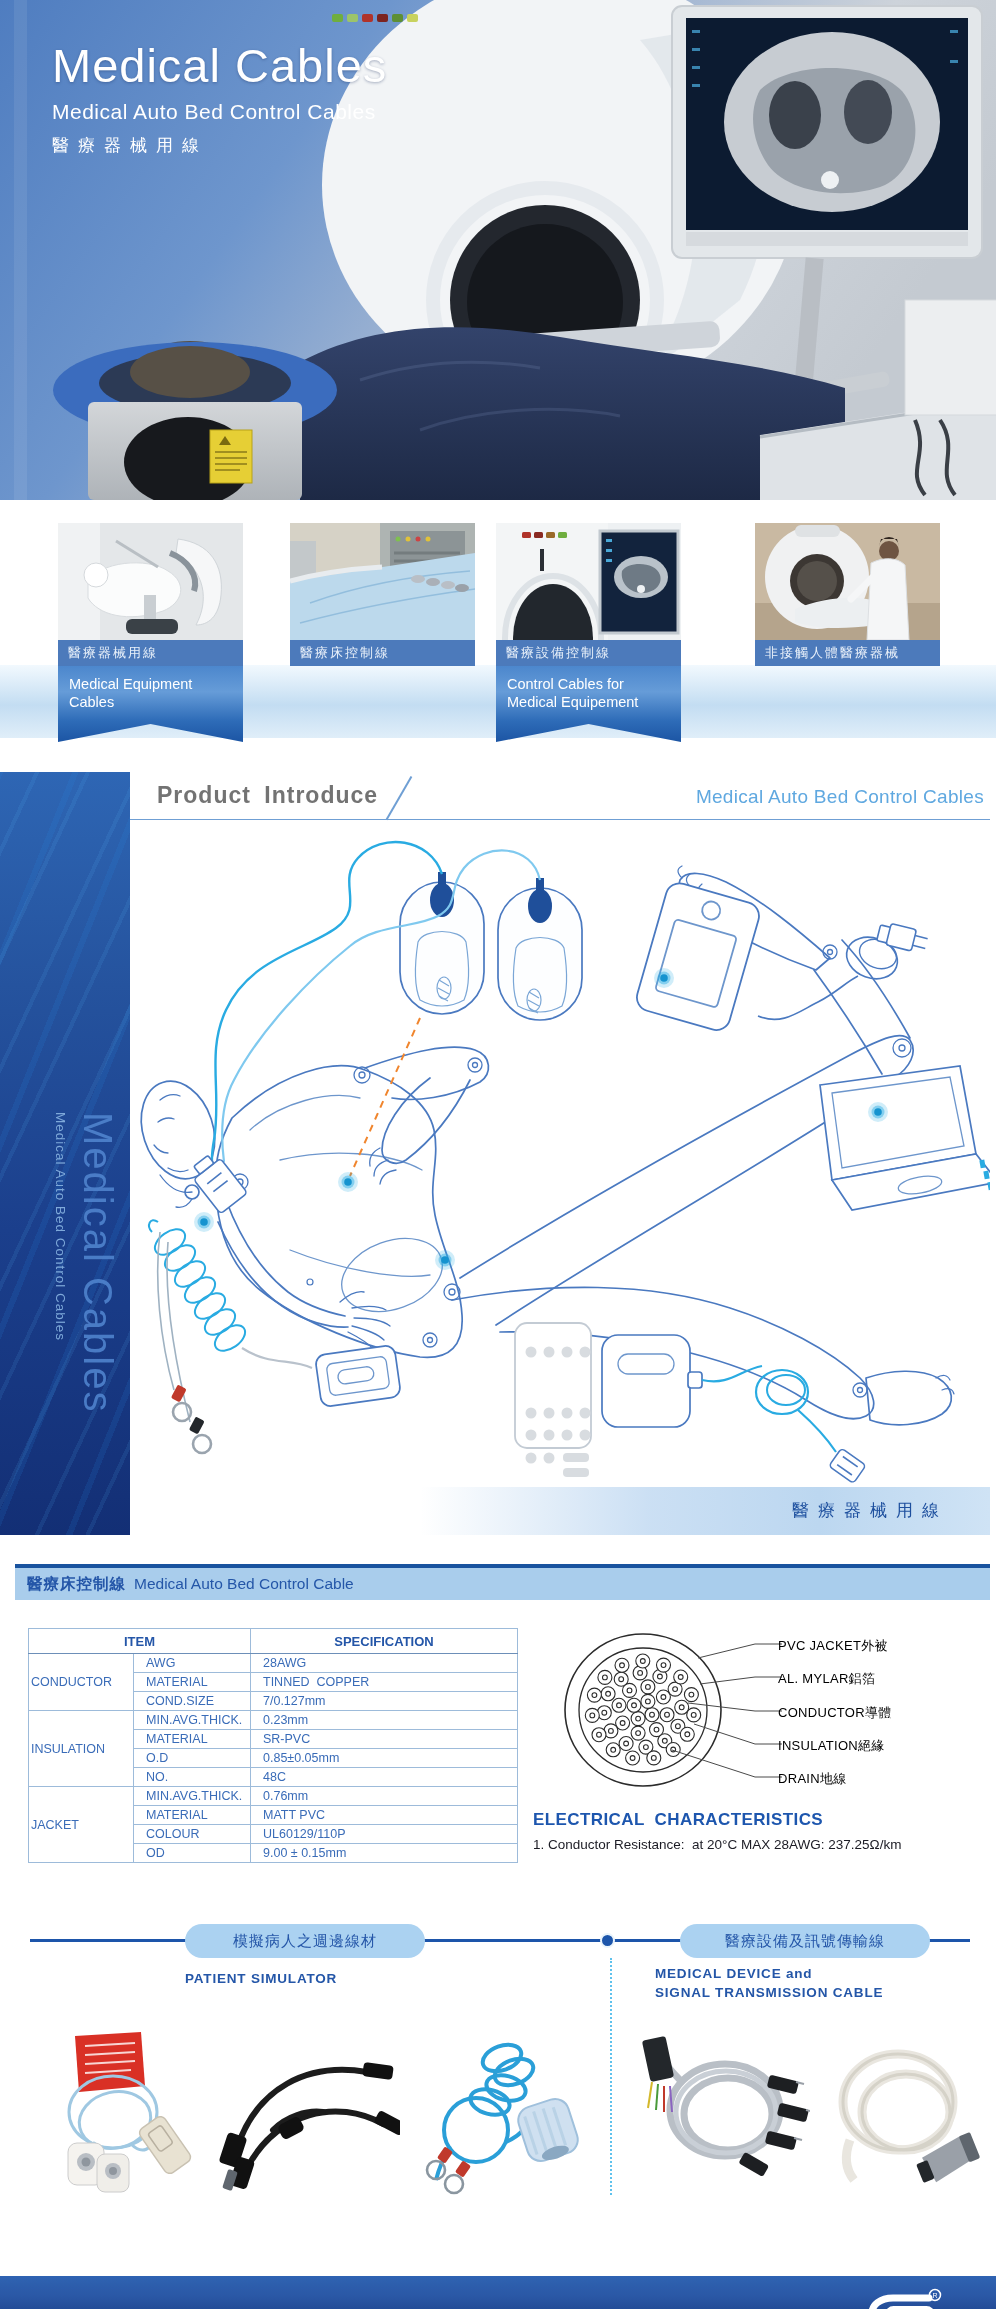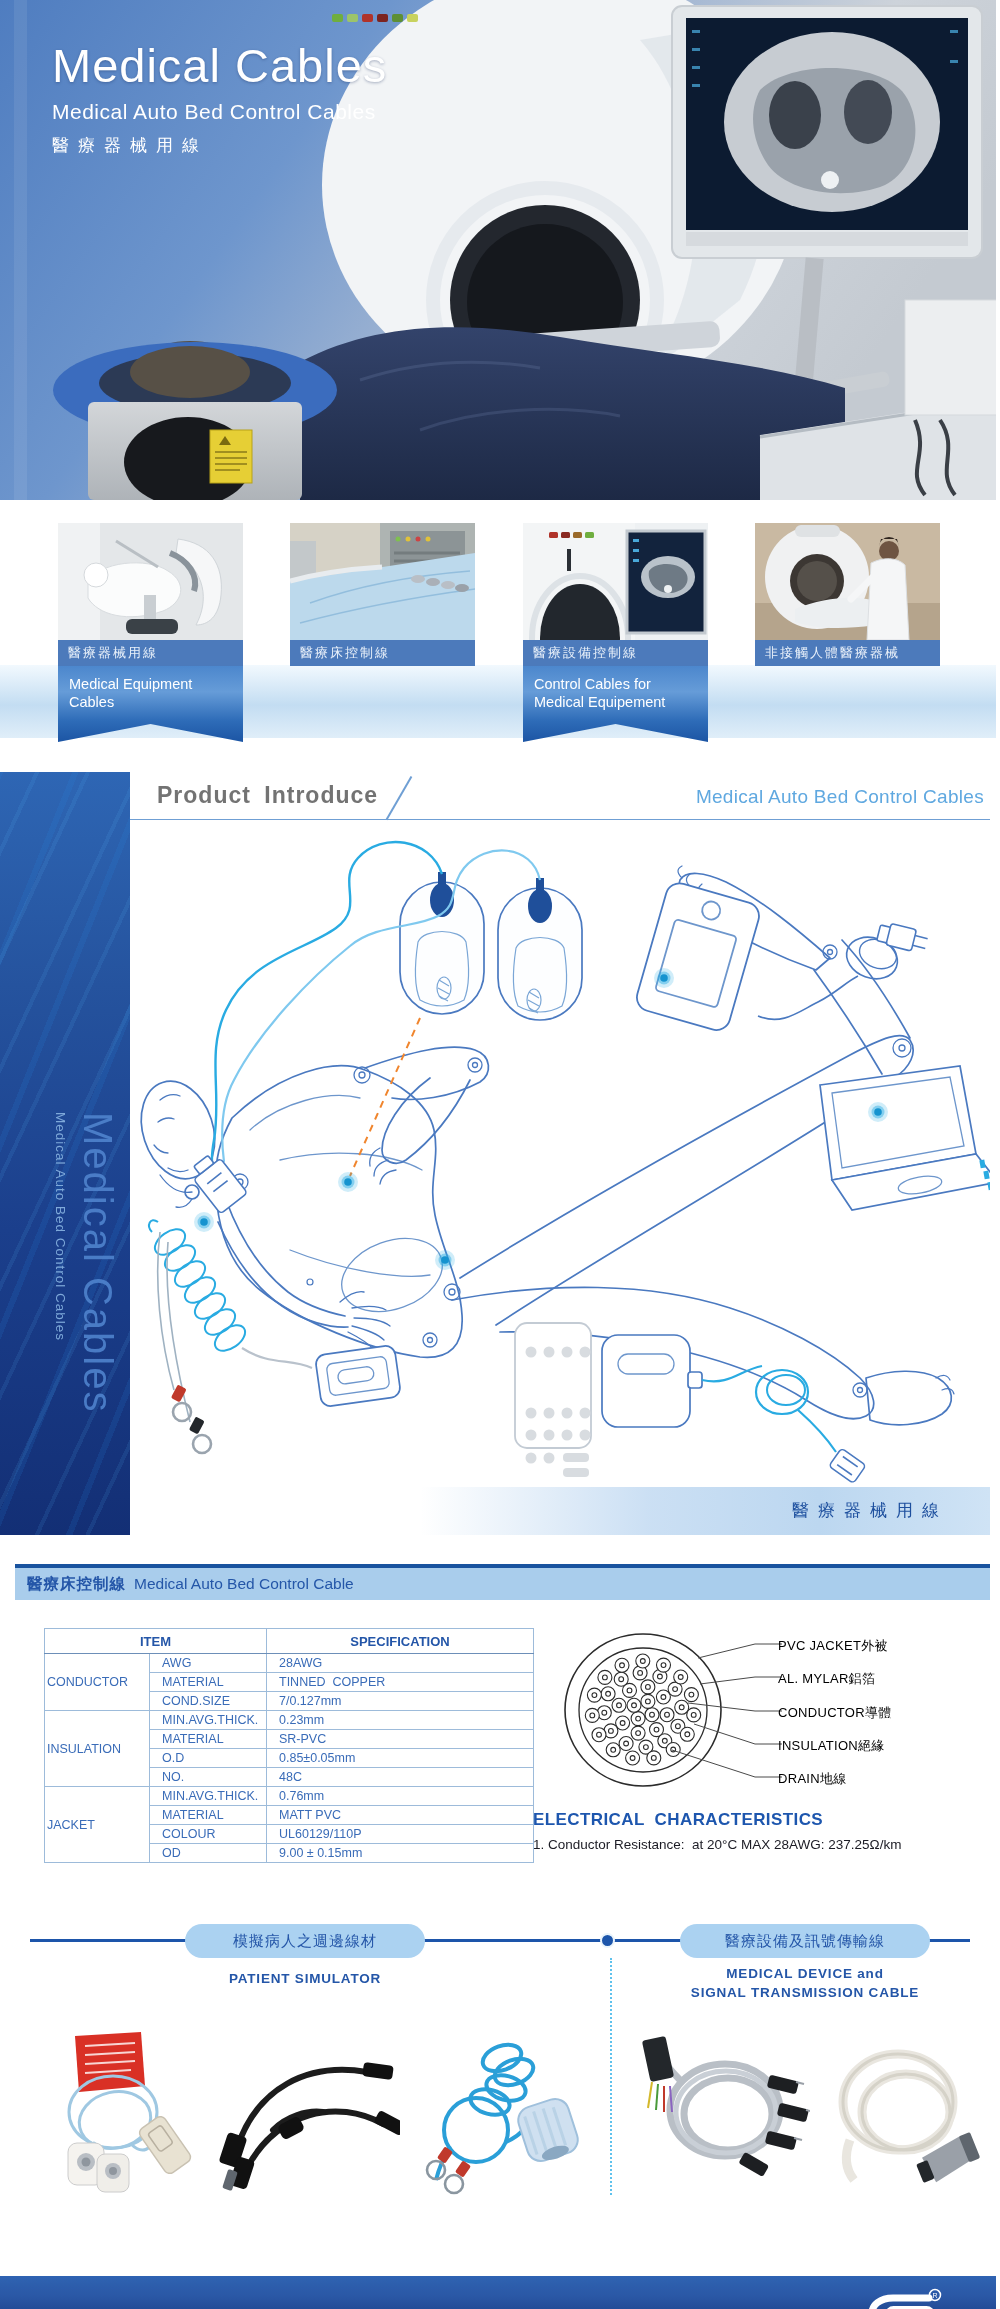--- a/index.html
+++ b/index.html
@@ -51,42 +51,42 @@
   .intro-banner{position:absolute;left:420px;top:715px;width:570px;height:48px;
      background:linear-gradient(90deg,rgba(195,220,243,0) 0%,rgba(186,213,240,.75) 40%,#bcd7f0 70%,#cfe3f5 100%);
      text-align:right;line-height:48px;font-size:17px;color:#1d4f9e;letter-spacing:9px;padding-right:42px;}
 
   
   .spec-bar{left:15px;top:1564px;width:975px;height:36px;background:#a9cdec;border-top:4px solid #19539f;
      display:flex;align-items:center;gap:8px;padding-left:12px;}
   .spec-bar .zh{font-size:15.5px;color:#2456a8;font-weight:600;letter-spacing:1px;}
   .spec-bar .en{font-size:15.5px;color:#2456a8;}
   table.spec{position:absolute;left:28px;top:1628px;width:489px;border-collapse:collapse;
-     table-layout:fixed;font-size:12.5px;color:#3a6cb8;margin-left:16px;}
+     table-layout:fixed;font-size:12.5px;color:#3a6cb8;}
   table.spec td,table.spec th{border:1px solid #9dbbda;height:19px;padding:1px 6px 1px 12px;
      white-space:pre-wrap;overflow:hidden;}
   table.spec{border:1.5px solid #6d8fb8;}
   table.spec th{color:#2456a8;font-size:13px;text-align:center;padding:4px 0;height:25px;
      border-bottom:1.5px solid #6d8fb8;}
   table.spec td.grp{padding:1px 2px;border-right:1px solid #9dbbda;
      border-top:1.5px solid #8fadd0;}
   .cross-svg{left:520px;top:1600px;pointer-events:none;}
   .diag-label{left:778px;width:210px;font-size:13px;color:#000000;letter-spacing:.3px;white-space:nowrap;}
   .elec-h{left:533px;top:1810px;font-size:17px;font-weight:700;color:#1d56ae;letter-spacing:.4px;white-space:pre;}
   .elec-n{left:533px;top:1837px;font-size:13.5px;color:#1b1b24;white-space:pre;}
 
   
   .sep-line{left:30px;top:1939px;width:940px;height:3px;background:#1d55aa;}
   .pill{top:1924px;height:34px;background:#abd2f1;border-radius:17px;color:#2456a8;
      font-size:15px;letter-spacing:1px;text-align:center;line-height:34px;}
   .pill-l{left:185px;width:240px;}
   .pill-r{left:680px;width:250px;}
   .sep-dot{left:600px;top:1933px;width:15px;height:15px;border-radius:50%;background:#1d55aa;
      border:2.5px solid #eaf4fb;}
-  .zone-title{font-size:13.5px;font-weight:700;color:#2456a8;letter-spacing:.8px;text-align:center;}
+  .zone-title{font-size:13.5px;font-weight:700;color:#2456a8;letter-spacing:.8px;text-align:left;}
   .zt-l{left:185px;top:1971px;width:240px;}
   .zt-r1{left:655px;top:1966px;width:300px;}
   .zt-r2{left:655px;top:1985px;width:300px;}
   .dotted-div{left:610px;top:1958px;height:237px;width:0;border-left:2px dotted #5ec1ec;}
   .photo{top:2030px;}
   .photo svg{display:block;}
 
   
   .footer{left:0;top:2240px;width:1000px;height:69px;
      background:linear-gradient(180deg,#2f63b2 0%,#2a57a5 30%,#16397f 78%,#123371 100%);margin-top:36px;}
@@ -227,21 +227,21 @@
         <path d="M0,58 C30,50 60,46 92,44" stroke="#e8ecef" stroke-width="5" fill="none"></path>
         <ellipse cx="128" cy="56" rx="7" ry="4" fill="#b9bfc6"></ellipse>
           <ellipse cx="143" cy="59" rx="7" ry="4" fill="#aab0b8"></ellipse>
         <ellipse cx="158" cy="62" rx="7" ry="4" fill="#b9bfc6"></ellipse>
           <ellipse cx="172" cy="65" rx="7" ry="4" fill="#9aa1a9"></ellipse>
       </svg>
     </div>
     <div class="card-zh">醫療床控制線</div>
   </div>
 
-  <div class="abs card" style="left:523px">
+  <div class="abs card" style="left:496px">
     <div class="card-photo">
       <svg width="185" height="117" viewBox="0 0 185 117" preserveAspectRatio="none">
         <rect width="185" height="117" fill="#eef1f3"></rect>
         <rect width="112" height="117" fill="#f3f5f6"></rect>
         <ellipse cx="57" cy="115" rx="40" ry="54" fill="#22272d"></ellipse>
         <ellipse cx="57" cy="115" rx="48" ry="62" fill="none" stroke="#dde2e6" stroke-width="6"></ellipse>
         <rect x="26" y="9" width="9" height="6" rx="1.5" fill="#b0332a"></rect>
           <rect x="38" y="9" width="9" height="6" rx="1.5" fill="#8a2a22"></rect>
         <rect x="50" y="9" width="9" height="6" rx="1.5" fill="#9a6a2a"></rect>
           <rect x="62" y="9" width="9" height="6" rx="1.5" fill="#6fae3f"></rect>

